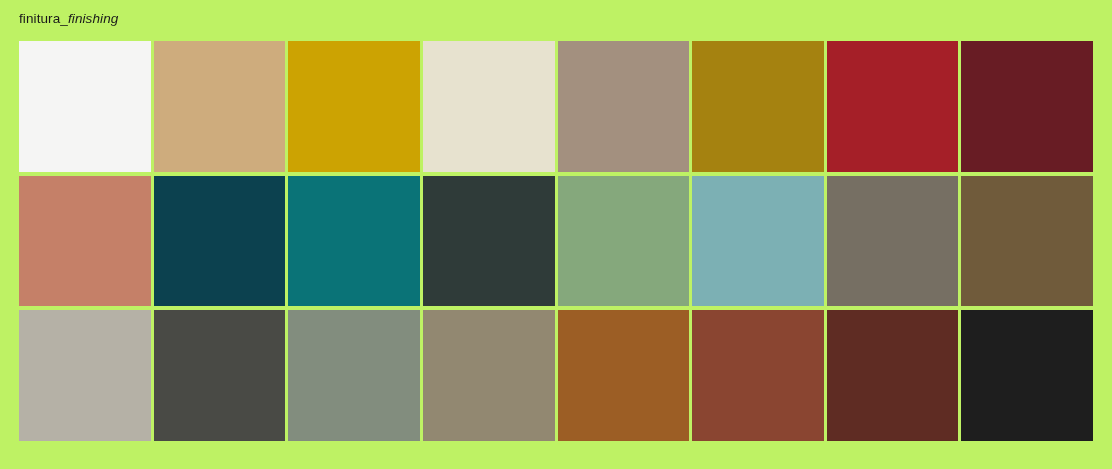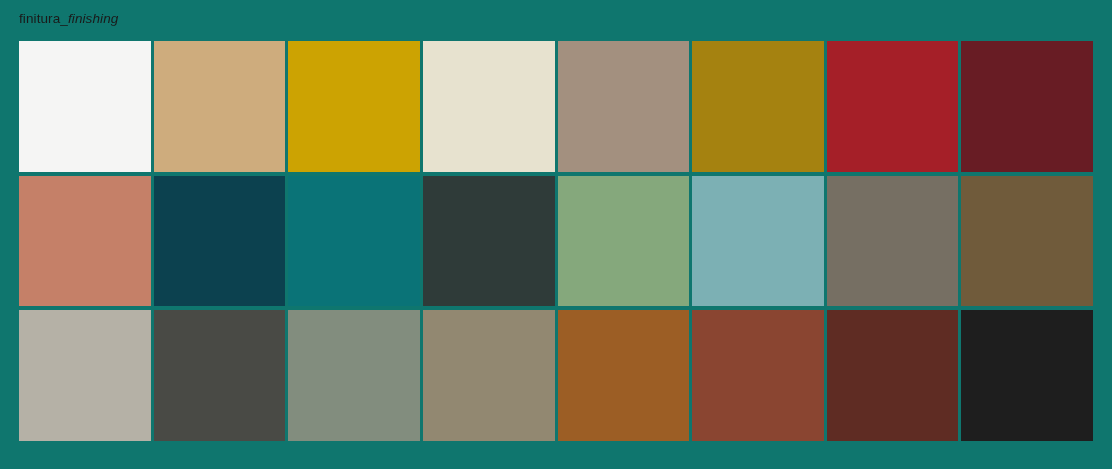--- a/index.html
+++ b/index.html
@@ -10,21 +10,21 @@
   body {
     width: 1112px;
     height: 469px;
     font-family: "Liberation Sans", sans-serif;
     overflow: hidden;
   }
   #palette-page {
     position: relative;
     width: 1112px;
     height: 469px;
-    background: #0f766e;
+    background: #bef264;
     box-sizing: border-box;
   }
   #palette-title {
     position: absolute;
     left: 19px;
     top: 10px;
     font-size: 13.5px;
     line-height: 17px;
     color: #1a1a1a;
     letter-spacing: 0.1px;

